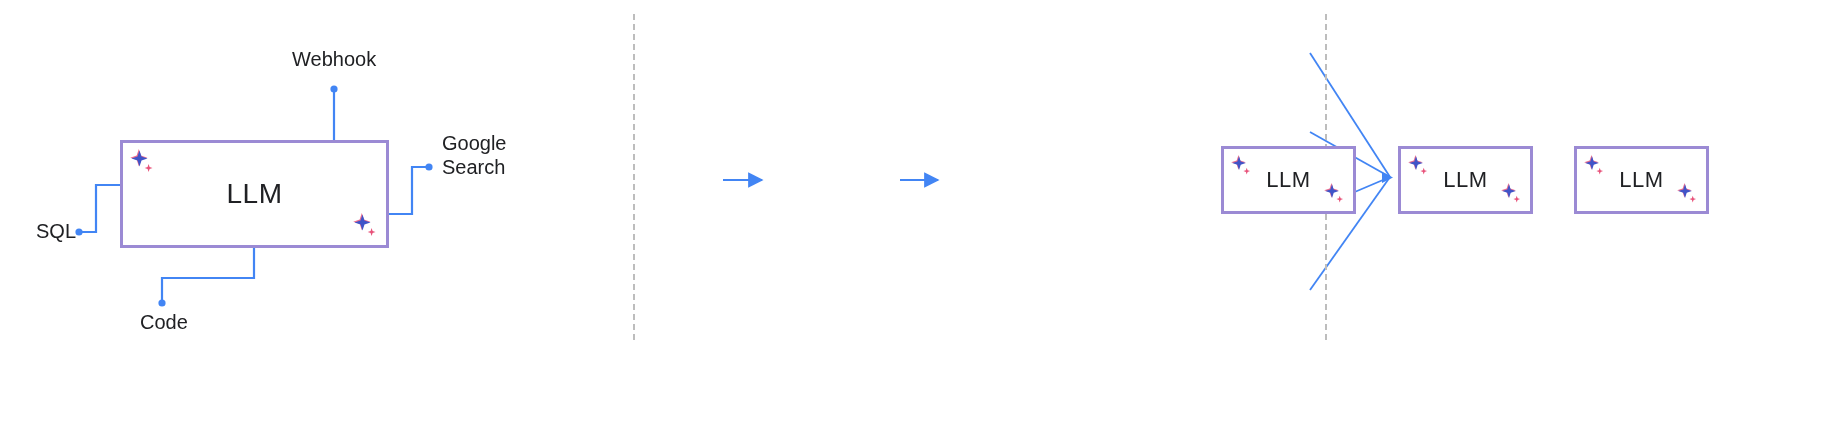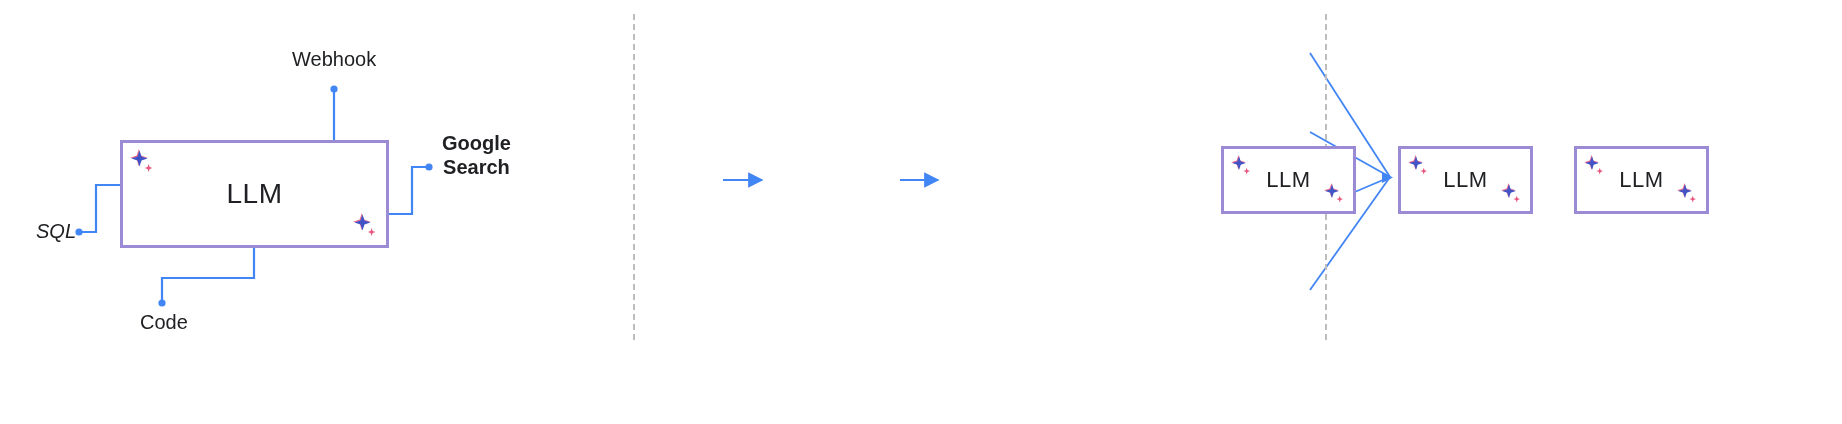--- a/index.html
+++ b/index.html
@@ -47,23 +47,23 @@
     line-height:24px;
     white-space:pre-line;
     user-select:none;
   }
 
   
   #box-tools{left:120px;top:140px;width:269px;height:108px;}
   #box-tools .llm-label{font-size:28px;}
 
   #label-webhook{left:292px;top:47px;}
-  #label-sql{left:36px;top:219px;font-style:italic;}
+  #label-sql{left:36px;top:219px;}
   #label-code{left:140px;top:310px;}
-  #label-google{left:442px;top:131px;text-align:center;font-weight:bold;}
+  #label-google{left:442px;top:131px;text-align:left;}
 
   
   #box-chain-1{left:588px;top:146px;width:135px;height:68px;}
   #box-chain-2{left:765px;top:146px;width:135px;height:68px;}
   #box-chain-3{left:941px;top:146px;width:135px;height:68px;}
   #panel-chain .llm-label{font-size:22px;}
 </style>
 </head>
 <body>
 

